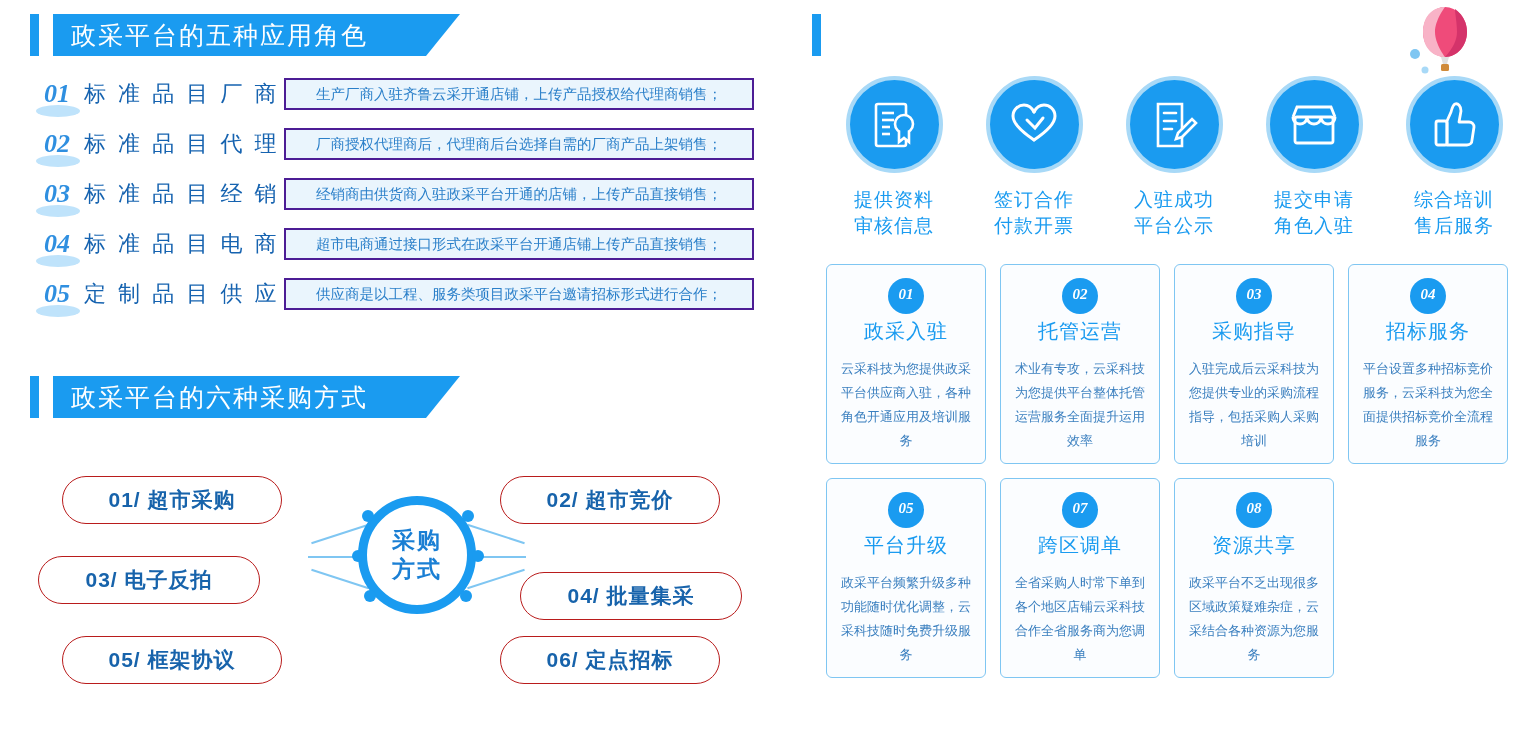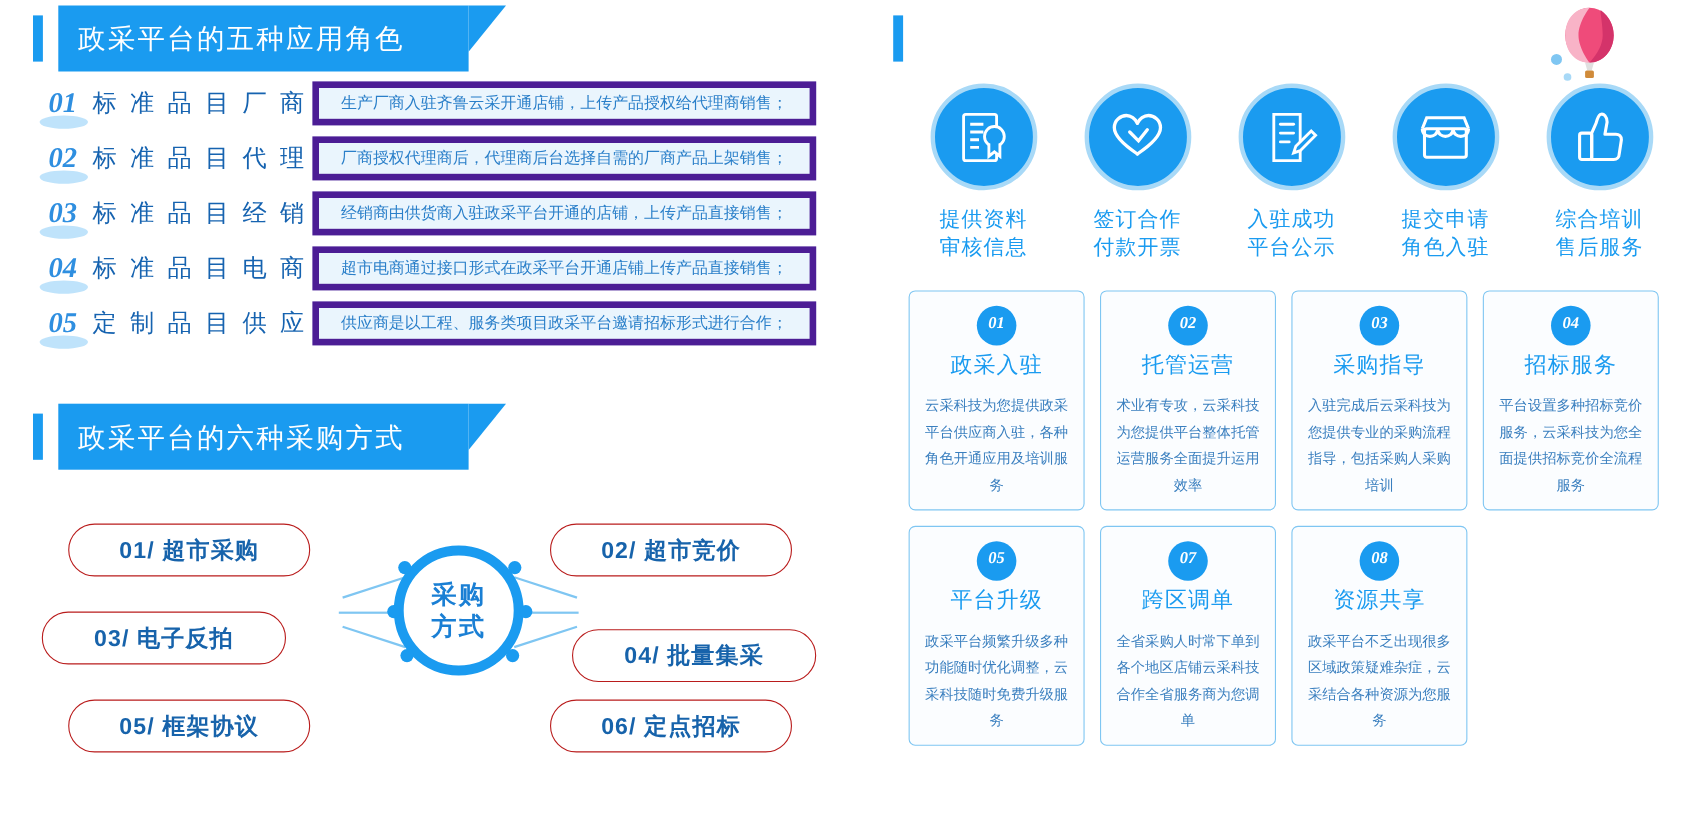--- a/index.html
+++ b/index.html
@@ -13,21 +13,21 @@
   .page { width: 1529px; height: 752px; display: flex; position: relative; }
 
   
   .left-col { width: 812px; height: 752px; position: relative; padding: 12px 0 0 30px; }
   .right-col { width: 717px; height: 752px; position: relative; padding: 12px 0 0 0; }
 
   
   .sec-head { position: relative; height: 46px; display: flex; align-items: center; margin-bottom: 14px; }
   .sec-head .bar { width: 9px; height: 42px; background: #1a9bf0; margin-right: 14px; flex: none; }
   .sec-banner {
-    position: relative; height: 60px; display: flex; align-items: center;
+    position: relative; height: 42px; display: flex; align-items: center;
     background: #1a9bf0; color: #fff; font-size: 25px; letter-spacing: 2px;
     padding: 0 58px 0 18px; font-weight: 500;
   }
   .sec-banner::after {
     content: ""; position: absolute; right: -1px; top: 0;
     border-left: 34px solid #1a9bf0;
     border-top: 0 solid transparent;
     border-bottom: 42px solid transparent;
     width: 0; height: 0; right: -34px;
   }
@@ -42,22 +42,22 @@
   }
   .role-num .ellipse {
     position: absolute; left: 6px; top: 26px; width: 44px; height: 12px;
     border-radius: 50%; background: #bfe3fb; z-index: -1;
   }
   .role-name {
     font-size: 22px; color: #1663b0; letter-spacing: 3px; white-space: nowrap;
     width: 200px; flex: none; font-weight: 500;
   }
   .role-desc {
-    background: #eaf5fd; border: 6px solid #4c1d95; color: #2a7fc9;
-    font-size: 14.5px; padding: 7px 20px; white-space: nowrap; line-height: 1;
+    background: #eaf5fd; border: 2px solid #4c1d95; color: #2a7fc9;
+    font-size: 14.5px; padding: 7px 30px; white-space: nowrap; line-height: 1;
   }
 
   
   .wheel-wrap { position: relative; height: 270px; margin-top: 18px; }
   .hub {
     position: absolute; left: 328px; top: 58px; width: 118px; height: 118px;
     border-radius: 50%; border: 9px solid #1a9bf0; background: #fff;
     display: flex; flex-direction: column; align-items: center; justify-content: center;
     color: #1a7fd4; font-size: 23px; font-weight: bold; letter-spacing: 2px; line-height: 1.25;
     z-index: 3;

